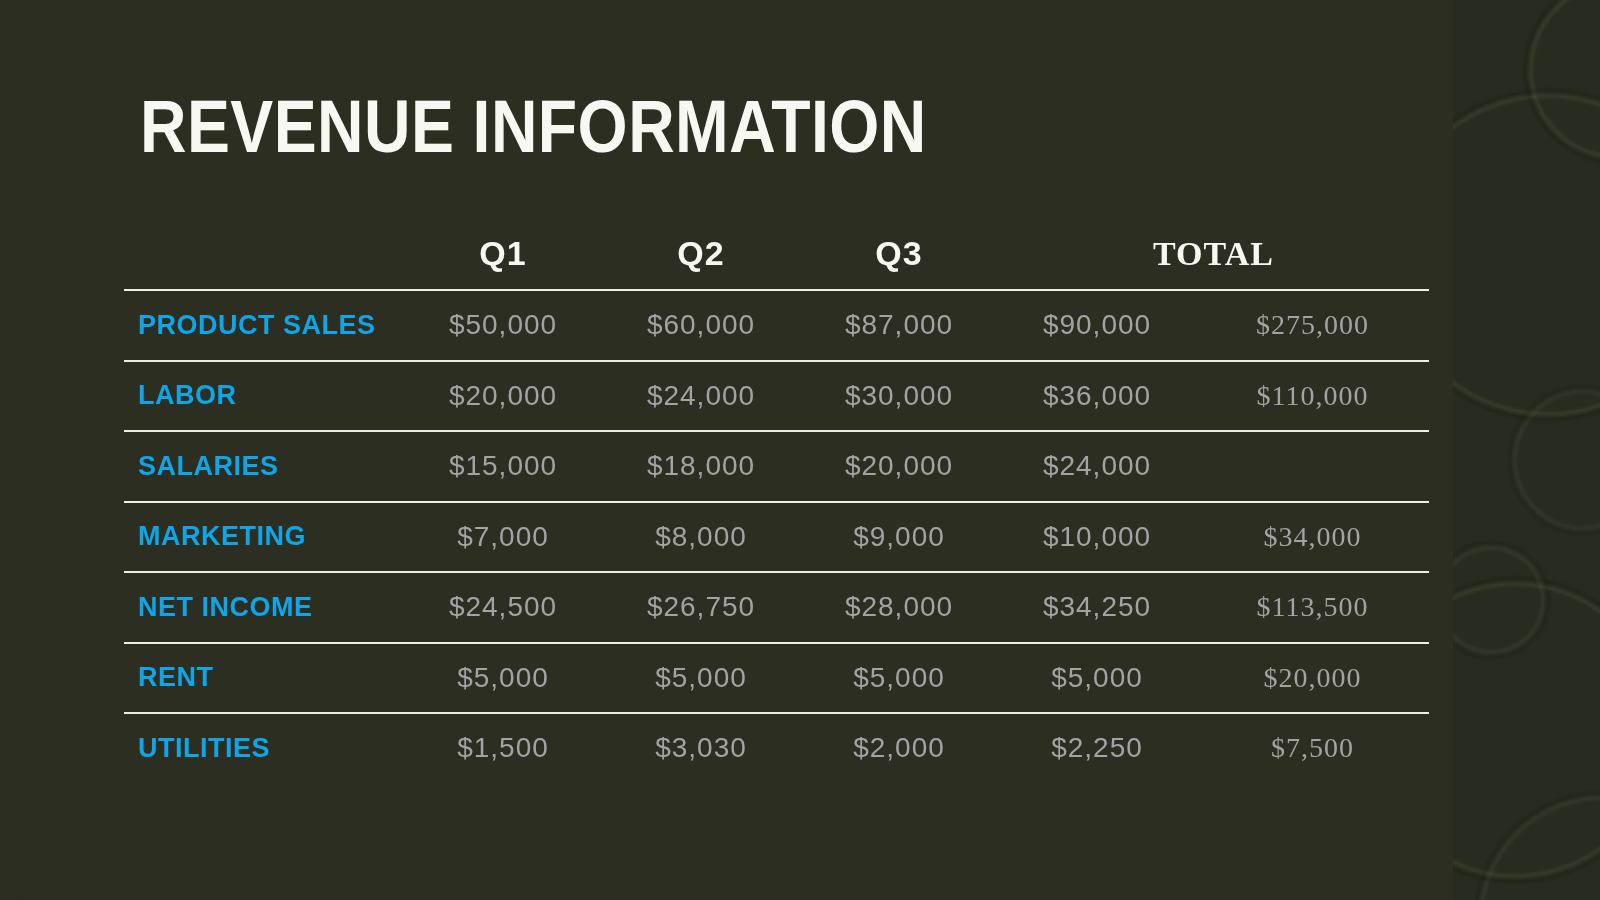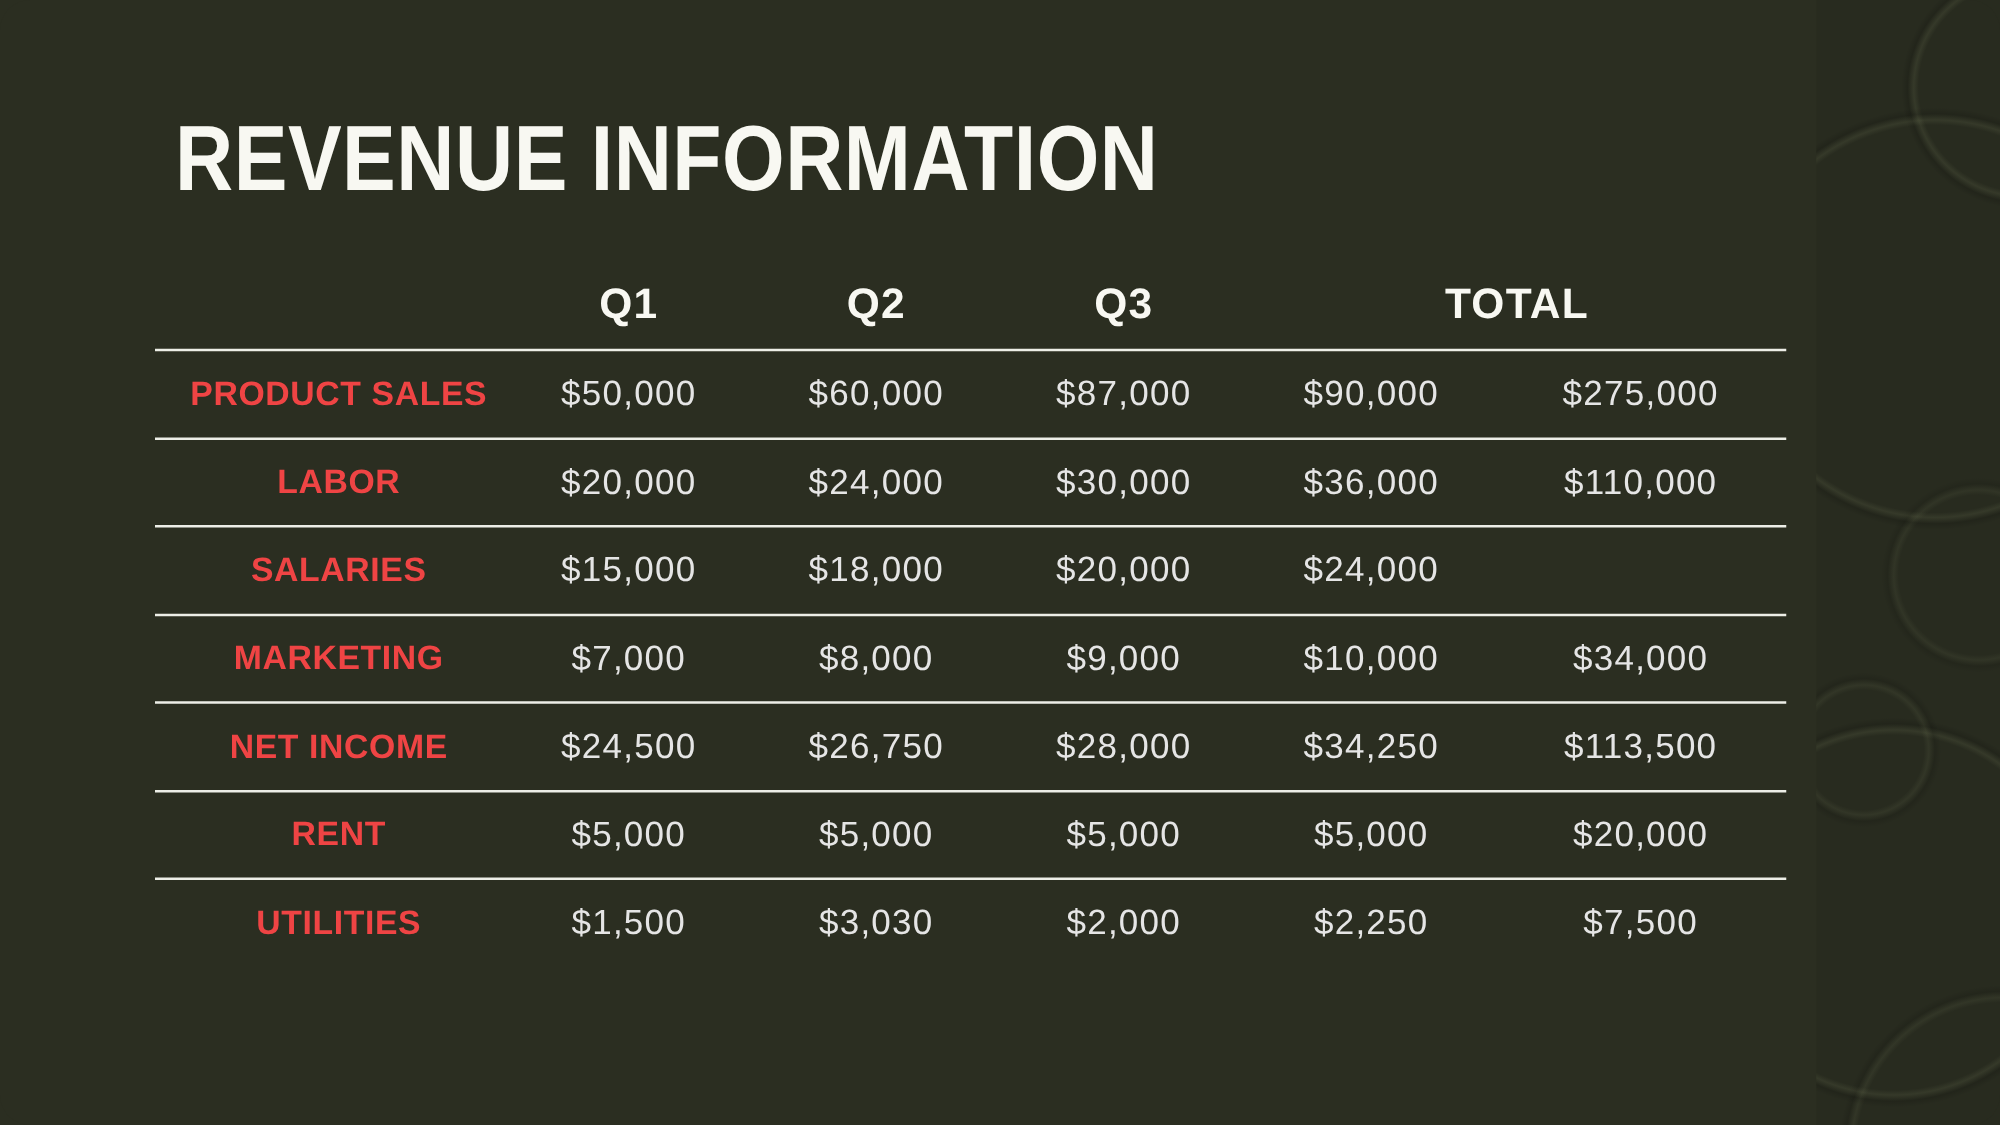--- a/index.html
+++ b/index.html
@@ -44,51 +44,51 @@
     font-weight: 700;
     letter-spacing: 0.5px;
     color: #F8F8F2;
     transform: scaleX(0.87);
     transform-origin: left center;
     white-space: nowrap;
   }
   .revenue-table {
     position: absolute;
     left: 124px;
-    top: 208px;
+    top: 218px;
     width: 1305px;
   }
   .trow {
     display: flex;
     align-items: center;
     height: 70.5px;
     box-sizing: border-box;
   }
   .trow.thead { height: 71px; }
   .trow.bordered { border-top: 2px solid #EDEEE7; }
   .cell { box-sizing: border-box; white-space: nowrap; }
   .label-cell {
     width: 280px;
     padding-left: 14px;
-    text-align: center;
-    color: #ef4444;
+    text-align: left;
+    color: #0ea5e9;
     font-size: 27px;
     font-weight: 700;
     letter-spacing: 0.5px;
   }
   .q-cell { width: 198px; text-align: center; }
-  .total-cell { flex: 1; text-align: center; }
+  .total-cell { flex: 1; text-align: center; font-family: Liberation Serif, serif; }
   .header-cell {
     color: #F8F8F2;
     font-size: 34px;
     font-weight: 700;
     letter-spacing: 1px;
   }
   .value-cell {
-    color: #e5e5e5;
+    color: #a3a3a3;
     font-size: 28px;
     font-weight: 400;
     letter-spacing: 1px;
   }
 </style>
 </head>
 <body>
 
 <div class="slide">
 

